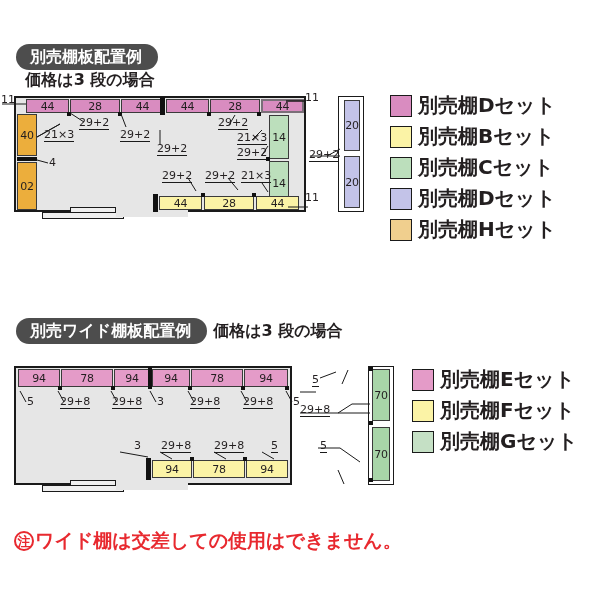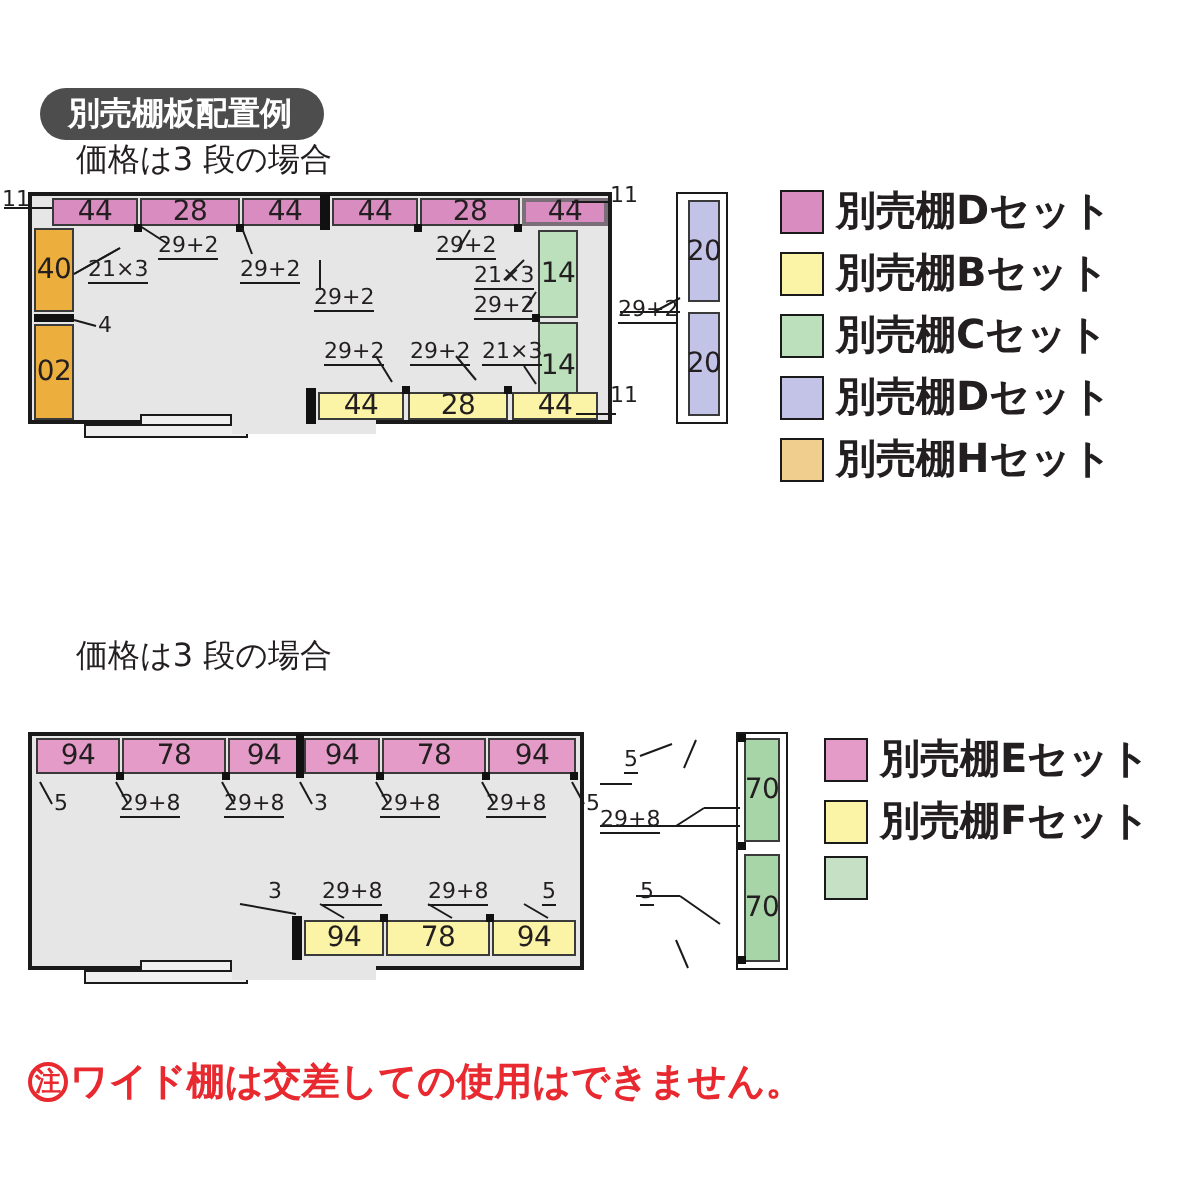--- a/index.html
+++ b/index.html
@@ -18,37 +18,37 @@
   .pill{
     background:#4d4d4d;color:#ffffff;
     border-radius:13px;
     height:26px;line-height:26px;
     padding:0 16px 0 14px;
     font-size:16px;font-weight:bold;
     letter-spacing:0px;
     white-space:nowrap;
   }
   .pill-sub{
-    margin-left:22px;font-size:16px;font-weight:normal;color:#231f20;white-space:nowrap;
+    margin-left:6px;font-size:16px;font-weight:bold;color:#231f20;white-space:nowrap;
   }
 
   
   .frame{
     position:absolute;
     background:#e6e6e6;
     border:2px solid #1a1a1a;
     box-sizing:border-box;
   }
 
   
   .cell{
     position:absolute;
     box-sizing:border-box;
     border:1px solid #3a3a3a;
-    font-size:14px;
+    font-size:11px;
     display:flex;align-items:center;justify-content:center;
     color:#231f20;
     line-height:1;
     letter-spacing:-0.3px;
   }
   .cell.v{writing-mode:horizontal-tb;}
   .setA{background:#d98cc0;}
   .setB{background:#fbf3a6;}
   .setC{background:#bcdfbc;}
   .setD{background:#c3c3e8;}
@@ -227,20 +227,21 @@
       <span class="swatch setD"></span>
       <span class="legend-label">別売棚Dセット</span>
     </div>
     <div class="legend-item">
       <span class="swatch setH" style="background:#f0cf8e;"></span>
       <span class="legend-label">別売棚Hセット</span>
     </div>
   </div>
 
   <div class="title-row" style="left:16px;top:318px;">
+    <div class="pill">別売ワイド棚板配置例</div>
     <div class="pill-sub">価格は3 段の場合</div>
   </div>
 
   <div class="frame" style="left:14px;top:366px;width:278px;height:119px;"></div>
   <div class="bracket" style="left:42px;top:485px;width:82px;height:7px;background:#efefef;"></div>
   <div class="bracket" style="left:70px;top:480px;width:46px;height:6px;background:#efefef;"></div>
   <div class="bracket" style="left:116px;top:480px;width:72px;height:10px;background:#e6e6e6;border:none;"></div>
 
   <div class="cell setE" style="left:18px;top:369px;width:42px;height:18px;">
       <span>94</span>
@@ -338,20 +339,21 @@
     <div class="legend-item">
       <span class="swatch setE"></span>
       <span class="legend-label">別売棚Eセット</span>
     </div>
     <div class="legend-item">
       <span class="swatch setF"></span>
       <span class="legend-label">別売棚Fセット</span>
     </div>
     <div class="legend-item">
       <span class="swatch" style="background:#c5e0c5;"></span>
+      <span class="legend-label">別売棚Gセット</span>
     </div>
   </div>
 
   <div class="note" style="left:14px;top:528px;">
     <span class="note-mark">注</span>
     <span>ワイド棚は交差しての使用はできません。</span>
   </div>
 
 </div>
 

